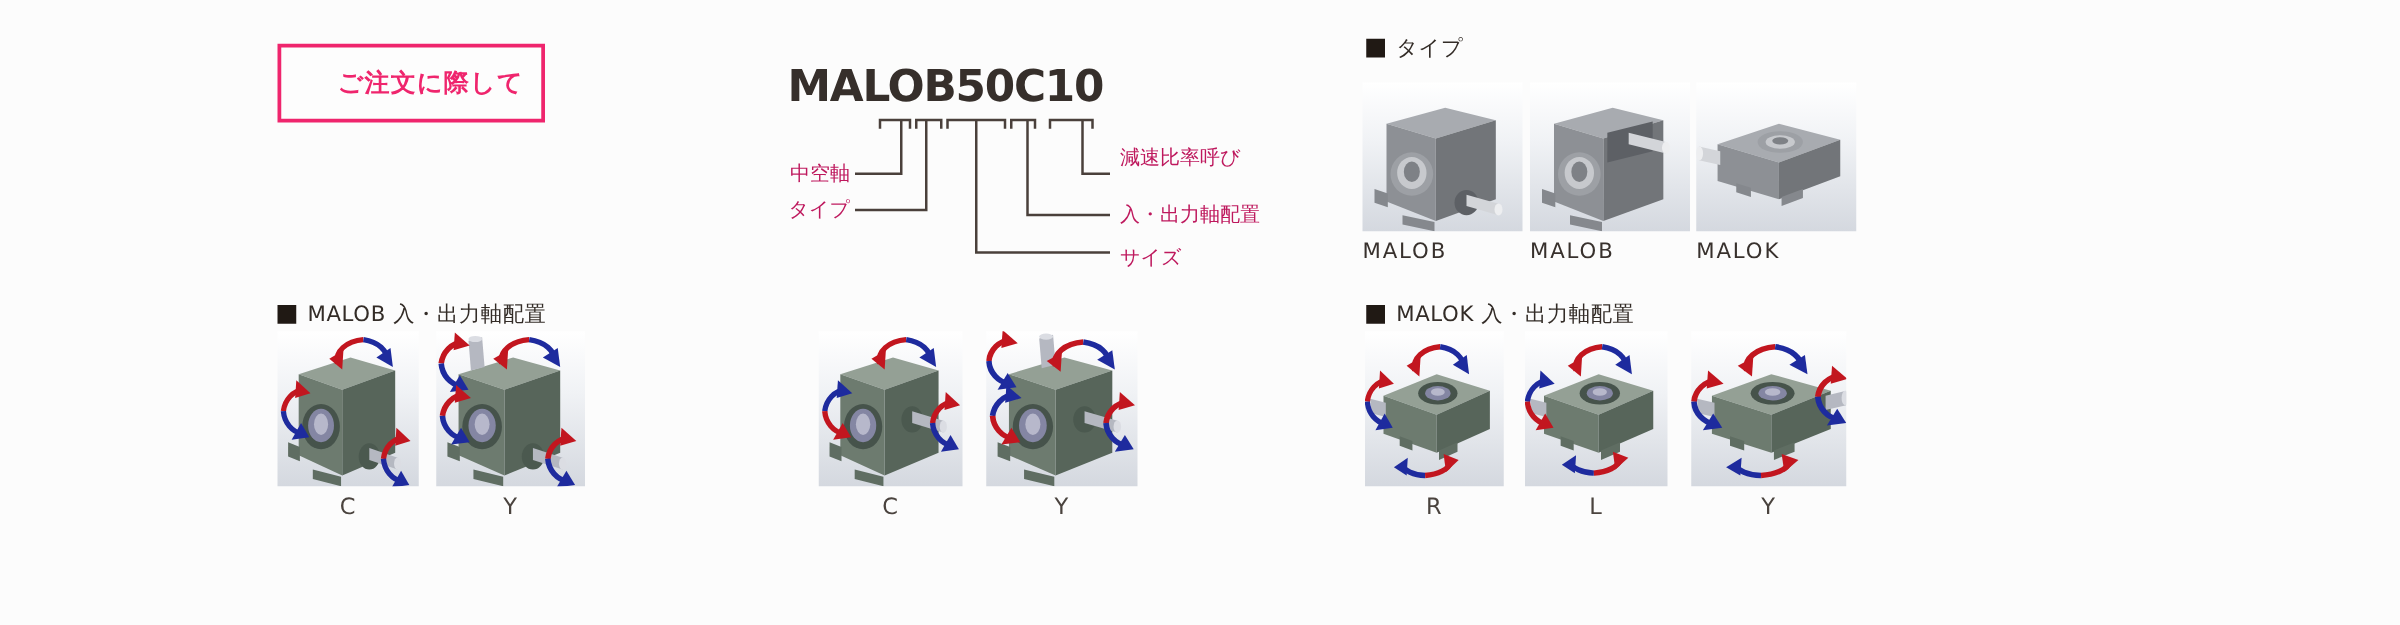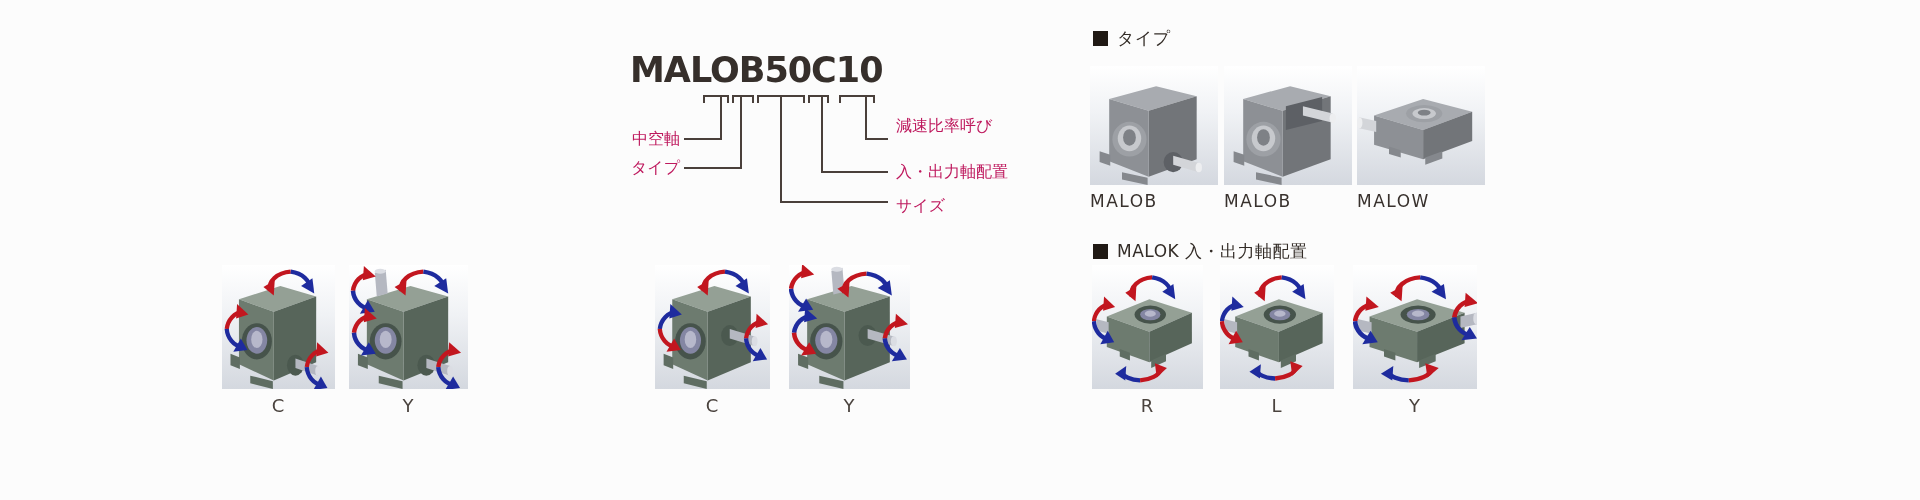--- a/index.html
+++ b/index.html
@@ -113,20 +113,23 @@
       <path d="M9,-17 A19,21 0 0 0 -8,1" fill="none" stroke="#1e2b9e" stroke-width="4.5"></path>
       <polygon points="15,-14 3,-25 2,-10" fill="#1e2b9e"></polygon>
       <path d="M-8,1 A19,21 0 0 0 8,20" fill="none" stroke="#c2161f" stroke-width="4.5"></path>
       <polygon points="14,23 -1,25 7,11" fill="#c2161f"></polygon>
     </g>
   </defs>
 </svg>
 
 <div id="canvas">
 
+  <div class="abs order-box">
+    <span>ご注文に際して</span>
+  </div>
 
   <div class="abs model-code">MALOB50C10</div>
   <svg class="abs" style="left:600px;top:88px;" width="320" height="130" viewBox="0 0 320 130">
     <path d="M104 15 V8 H128 V15 M121 8 V51 H84
              M133 15 V8 H153 V15 M141 8 V80 H84
              M158 15 V8 H204 V15 M181 8 V114 H288
              M209 15 V8 H228 V15 M222 8 V84 H288
              M240 15 V8 H274 V15 M266 8 V51 H288" fill="none" stroke="#4a403b" stroke-width="2"></path>
   </svg>
   <div class="abs callout right-align" style="left:594px;top:130px;width:86px;">中空軸</div>
@@ -154,22 +157,26 @@
     </svg>
   </div>
   <div class="abs tile" style="left:1357px;top:66px;width:128px;height:119px;">
     <svg class="gray" viewBox="0 0 120 130" preserveAspectRatio="none">
       <use href="#gbFlat"></use>
       <use href="#shaftFL"></use>
     </svg>
   </div>
   <div class="abs plabel" style="left:1090px;top:191px;width:128px;">MALOB</div>
   <div class="abs plabel" style="left:1224px;top:191px;width:128px;">MALOB</div>
-  <div class="abs plabel" style="left:1357px;top:191px;width:128px;">MALOW</div>
-
+  <div class="abs plabel" style="left:1357px;top:191px;width:128px;">MALOK</div>
+
+  <div class="abs sec-head" style="left:222px;top:240px;">
+    <div class="sec-sq"></div>
+    <div class="sec-title">MALOB 入・出力軸配置</div>
+  </div>
   <div class="abs tile" style="left:222px;top:265px;width:113px;height:124px;">
     <svg class="green" viewBox="0 0 120 130" preserveAspectRatio="none">
       <use href="#gbUp"></use>
       <use href="#shaftBR"></use>
       <use href="#rotH" transform="translate(72,16)"></use>
       <use href="#rotVrb" transform="translate(13,66)"></use>
       <use href="#rotVrb" transform="translate(98,106)"></use>
     </svg>
   </div>
   <div class="abs tile" style="left:349px;top:265px;width:119px;height:124px;">

